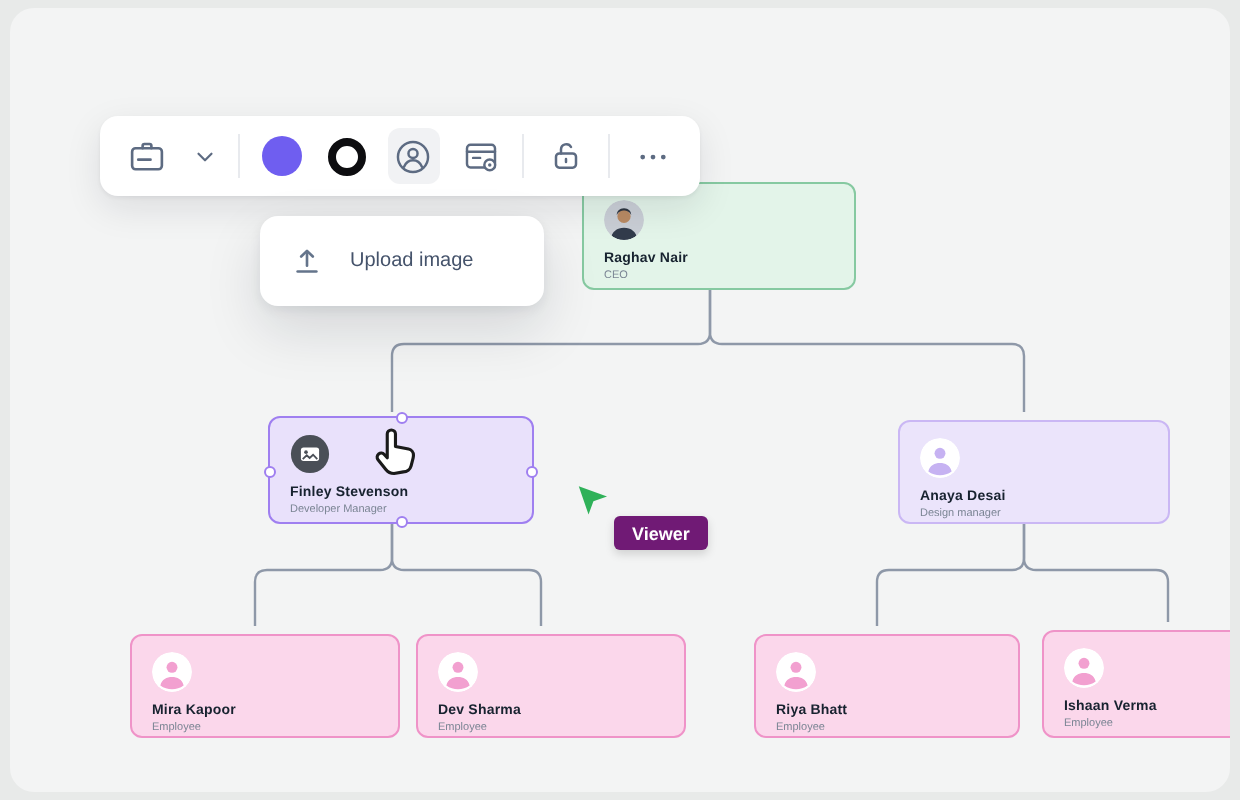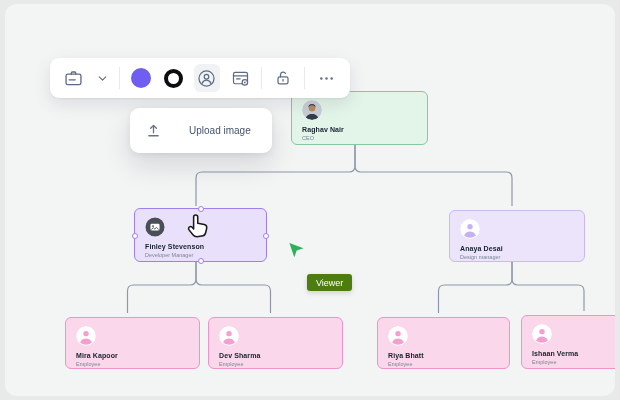--- a/index.html
+++ b/index.html
@@ -46,28 +46,28 @@
   .tdiv{width:1px;height:22px;background:#e8eaee;flex:0 0 1px;}
   .swatch-purple{width:20px;height:20px;border-radius:50%;background:#6f5ef0;}
   .swatch-ring{width:19px;height:19px;border-radius:50%;background:#fff;border:4.5px solid #0d0d10;box-sizing:border-box;}
 
   
   .menu{
     position:absolute;left:130px;top:108px;width:142px;z-index:6;
     background:#fff;border-radius:9px;padding:7px 0;
     box-shadow:0 12px 28px rgba(15,23,42,.13),0 2px 6px rgba(15,23,42,.07);
   }
-  .menu-item{display:flex;align-items:center;gap:28px;height:31px;padding:0 16px;color:#45536b;font-size:10px;font-weight:500;cursor:default;}
+  .menu-item{display:flex;align-items:center;gap:14px;height:31px;padding:0 16px;color:#45536b;font-size:10px;font-weight:500;cursor:default;}
   .menu-item .mi{color:#64748b;display:flex;align-items:center;}
 
   
   .viewer-cursor{position:absolute;left:288px;top:242px;z-index:7;}
   .viewer-badge{
-    position:absolute;left:307px;top:274px;z-index:7;
-    background:#4d7c0f;color:#fff;font-size:9px;font-weight:400;
+    position:absolute;left:307px;top:258px;z-index:7;
+    background:#701a75;color:#fff;font-size:9px;font-weight:700;
     padding:3.5px 9px;border-radius:3px;box-shadow:0 2px 5px rgba(0,0,0,.15);
   }
   .hand-cursor{position:absolute;left:183px;top:207px;z-index:8;}
 </style>
 </head>
 <body>
 
 <div class="canvas">
 
   <svg class="connectors" width="610" height="392" viewBox="5 4 610 392">

